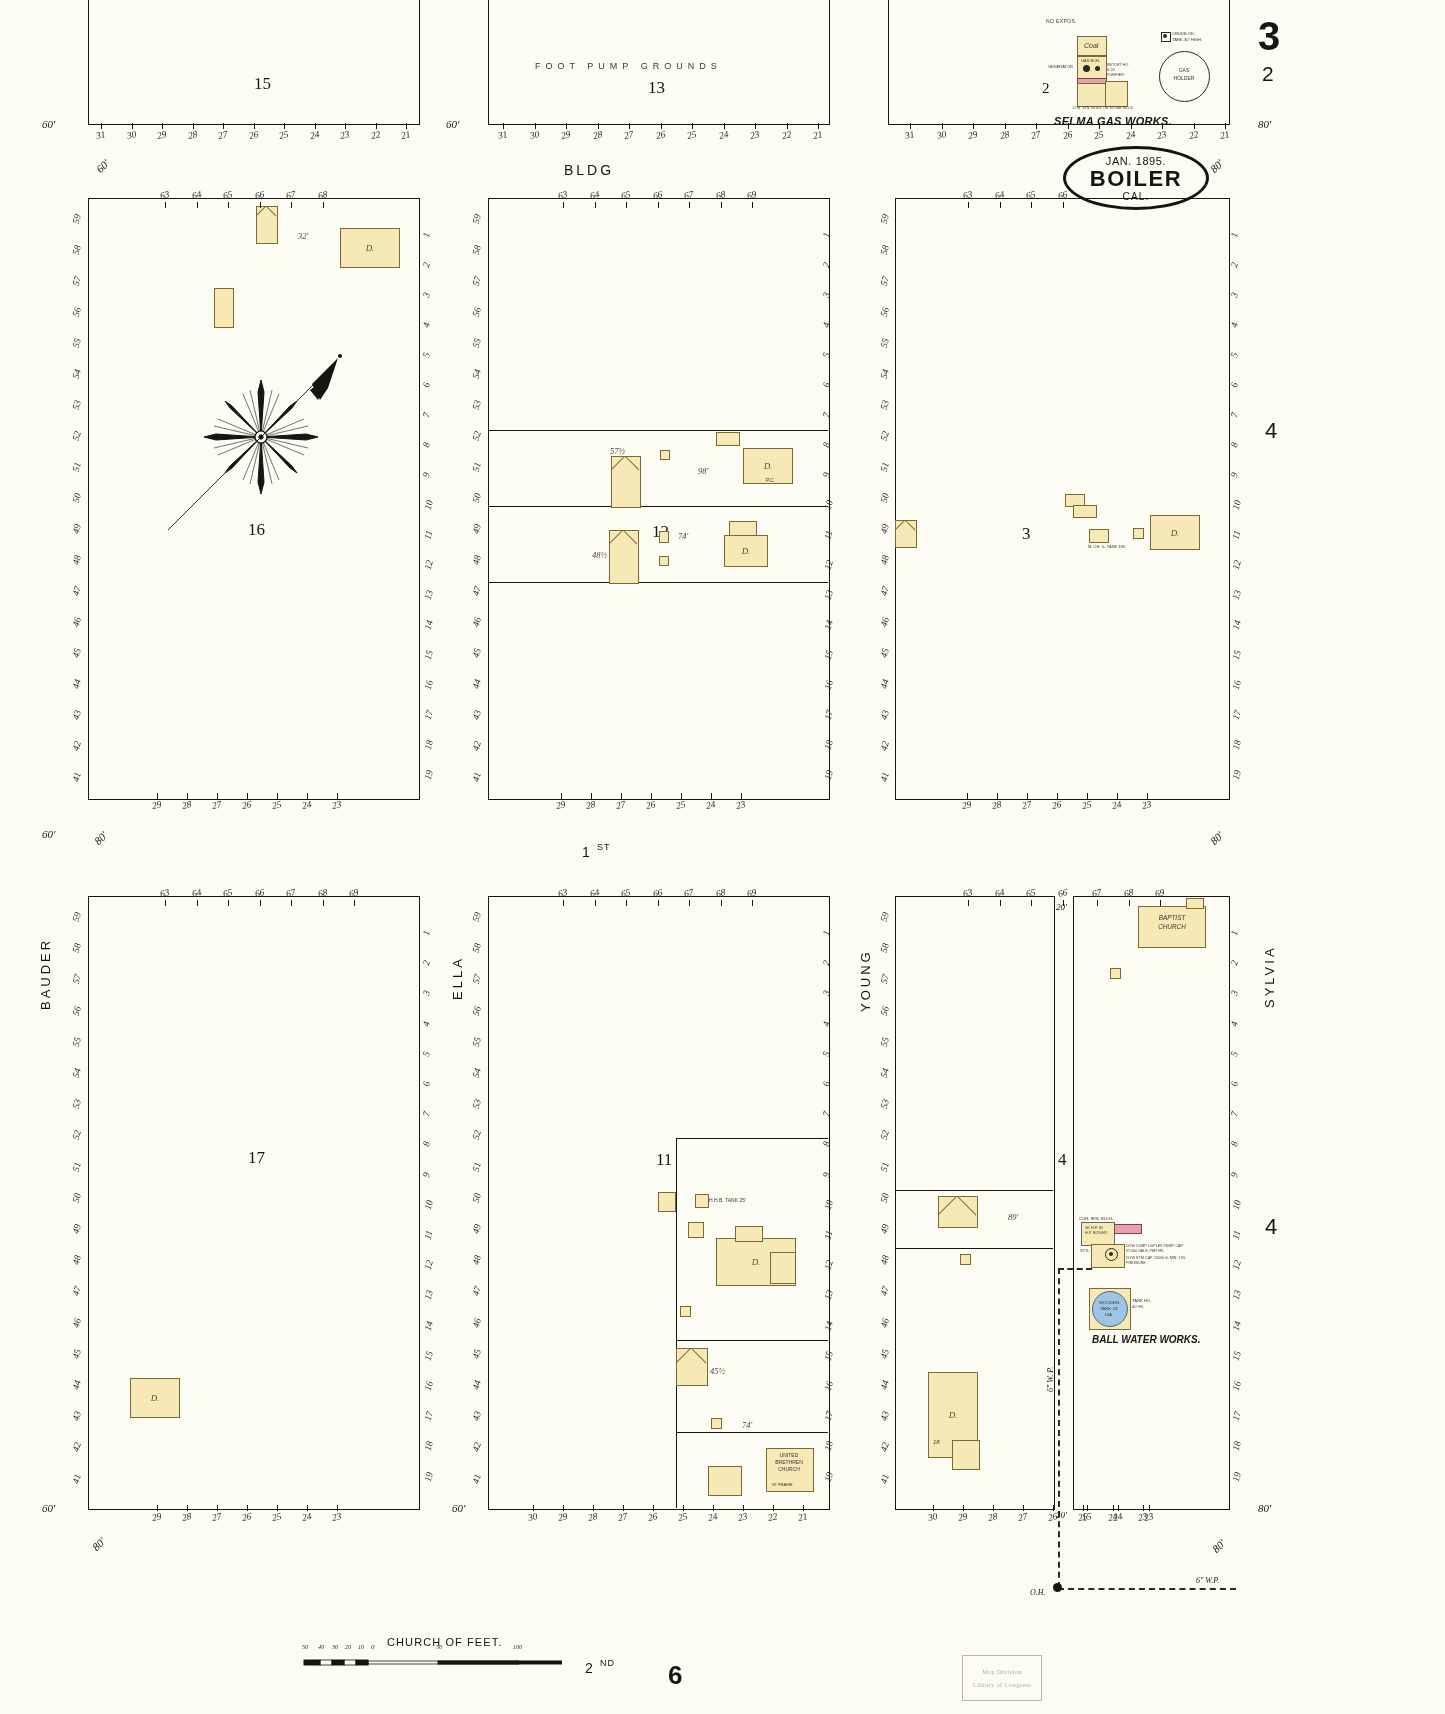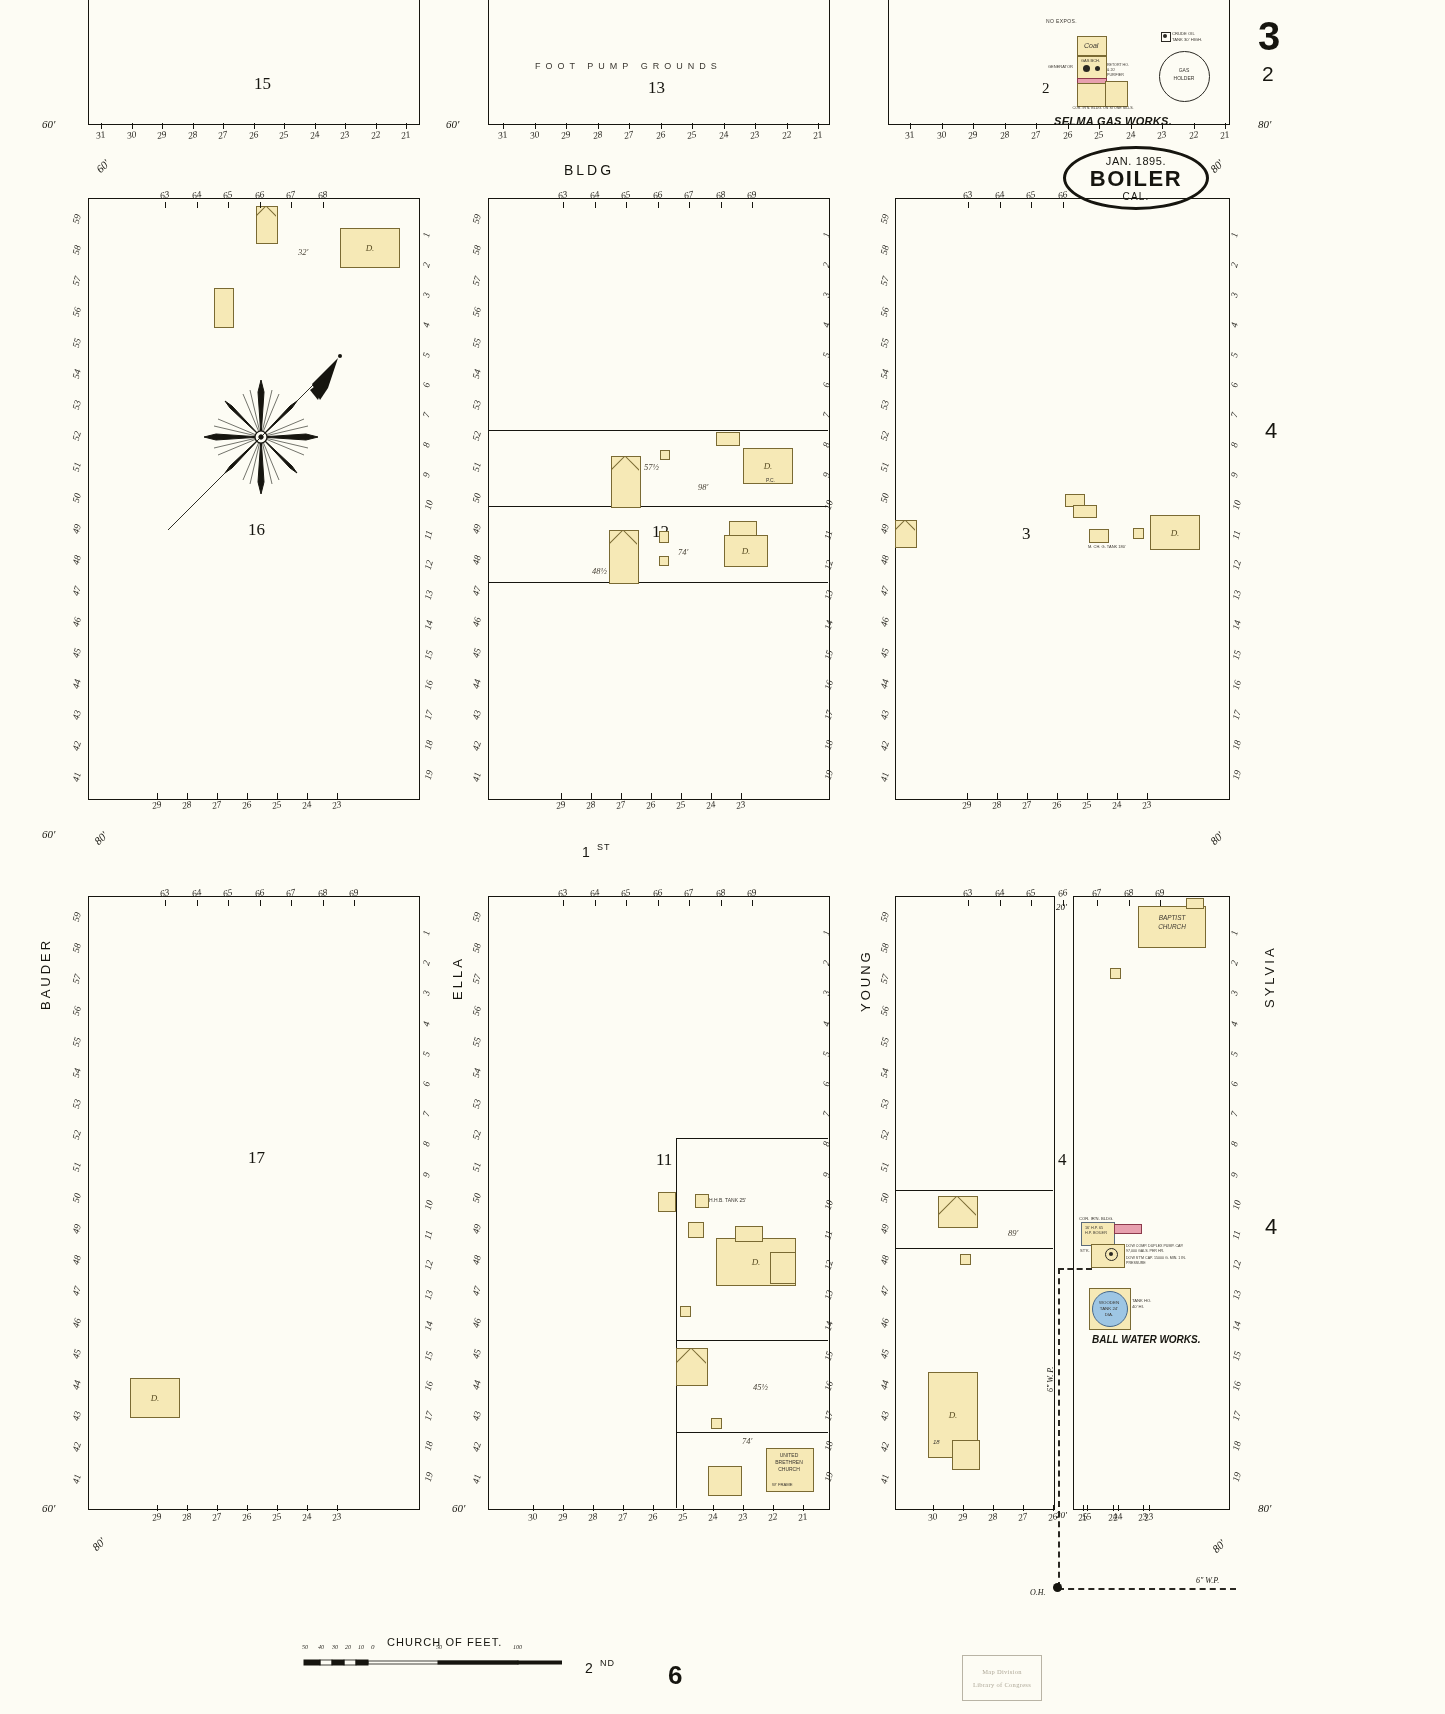--- a/index.html
+++ b/index.html
@@ -21,21 +21,21 @@
   .bldg{position:absolute;background:#f6e9b6;border:1.1px solid #7a6a33;}
   .bldg.d::after{content:"D.";position:absolute;left:50%;top:50%;
      transform:translate(-50%,-50%);font-style:italic;font-size:9px;color:#5c5026;}
   .xmark{position:absolute;overflow:hidden;}
   .xmark i{position:absolute;left:50%;top:0;width:1px;height:141.5%;
      background:#7a6a33;transform-origin:top center;}
   .xmark i:first-child{transform:translateX(-50%) rotate(45deg);}
   .xmark i:last-child{transform:translateX(-50%) rotate(-45deg);}
   .note{position:absolute;font-family:"Liberation Serif",serif;font-style:italic;
         color:#3a3630;white-space:nowrap;}
-  .dim{position:absolute;font-style:italic;font-size:8.5px;color:#4a4438;margin-top:16px;}
+  .dim{position:absolute;font-style:italic;font-size:8.5px;color:#4a4438;}
   .edgelabel{position:absolute;font-family:"Liberation Serif",serif;
         font-style:italic;font-size:11px;color:#16150f;}
   
   #cartouche{position:absolute;left:1063px;top:146px;width:140px;height:58px;
      border:3.4px solid #16150f;border-radius:50%;background:#fdfcf4;
      display:flex;flex-direction:column;align-items:center;justify-content:center;}
   #cart-date{font-family:"Liberation Sans",sans-serif;font-size:11px;
      letter-spacing:.6px;color:#16150f;margin-bottom:1px;}
   #cart-city{font-family:"Liberation Sans",sans-serif;font-size:22px;
      font-weight:bold;letter-spacing:1.6px;color:#16150f;line-height:1;}
@@ -187,21 +187,21 @@
   <div class="blknum" style="left:652px;top:522px;font-size:17px;">12</div>
   <div style="position:absolute;left:488px;top:430px;width:340px;height:0;border-top:1.2px solid #16150f;"></div>
   <div style="position:absolute;left:488px;top:506px;width:340px;height:0;border-top:1.2px solid #16150f;"></div>
   <div style="position:absolute;left:488px;top:582px;width:340px;height:0;border-top:1.2px solid #16150f;"></div>
 
   <div class="bldg" style="left:611px;top:456px;width:28px;height:50px;"></div>
   <div class="xmark" style="left:611px;top:456px;width:28px;height:50px;">
       <i></i>
       <i></i>
     </div>
-  <div class="dim" style="left:644px;top:446px;">57½</div>
+  <div class="dim" style="left:610px;top:446px;">57½</div>
   <div class="bldg" style="left:660px;top:450px;width:8px;height:8px;"></div>
   <div class="dim" style="left:698px;top:466px;">98'</div>
   <div class="bldg" style="left:716px;top:432px;width:22px;height:12px;"></div>
   <div class="bldg d" style="left:743px;top:448px;width:48px;height:34px;"></div>
   <div class="tinytext" style="left:766px;top:477px;font-size:5px;">P.C.</div>
 
   <div class="bldg" style="left:609px;top:530px;width:28px;height:52px;"></div>
   <div class="xmark" style="left:609px;top:530px;width:28px;height:52px;">
       <i></i>
       <i></i>
@@ -251,21 +251,21 @@
   <div class="bldg" style="left:688px;top:1222px;width:14px;height:14px;"></div>
   <div class="bldg d" style="left:716px;top:1238px;width:78px;height:46px;"></div>
   <div class="bldg" style="left:735px;top:1226px;width:26px;height:14px;"></div>
   <div class="bldg" style="left:770px;top:1252px;width:24px;height:30px;"></div>
   <div class="bldg" style="left:680px;top:1306px;width:9px;height:9px;"></div>
   <div class="bldg" style="left:676px;top:1348px;width:30px;height:36px;"></div>
   <div class="xmark" style="left:676px;top:1348px;width:30px;height:36px;">
       <i></i>
       <i></i>
     </div>
-  <div class="dim" style="left:753px;top:1366px;">45½</div>
+  <div class="dim" style="left:710px;top:1366px;">45½</div>
   <div class="bldg" style="left:711px;top:1418px;width:9px;height:9px;"></div>
   <div class="dim" style="left:742px;top:1420px;">74'</div>
 
   <div class="bldg" style="left:766px;top:1448px;width:46px;height:42px;"></div>
   <div class="tinytext" style="left:770px;top:1452px;font-size:5px;text-align:center;width:38px;white-space:normal;line-height:1.4;">UNITED BRETHREN CHURCH</div>
   <div class="tinytext" style="left:772px;top:1482px;font-size:4.2px;">W' FRAME</div>
   <div class="bldg" style="left:708px;top:1466px;width:32px;height:28px;"></div>
 
   <div class="blk" style="left:895px;top:896px;width:158px;height:612px;"></div>
   <div class="blknum" style="left:1058px;top:1150px;font-size:17px;">4</div>

